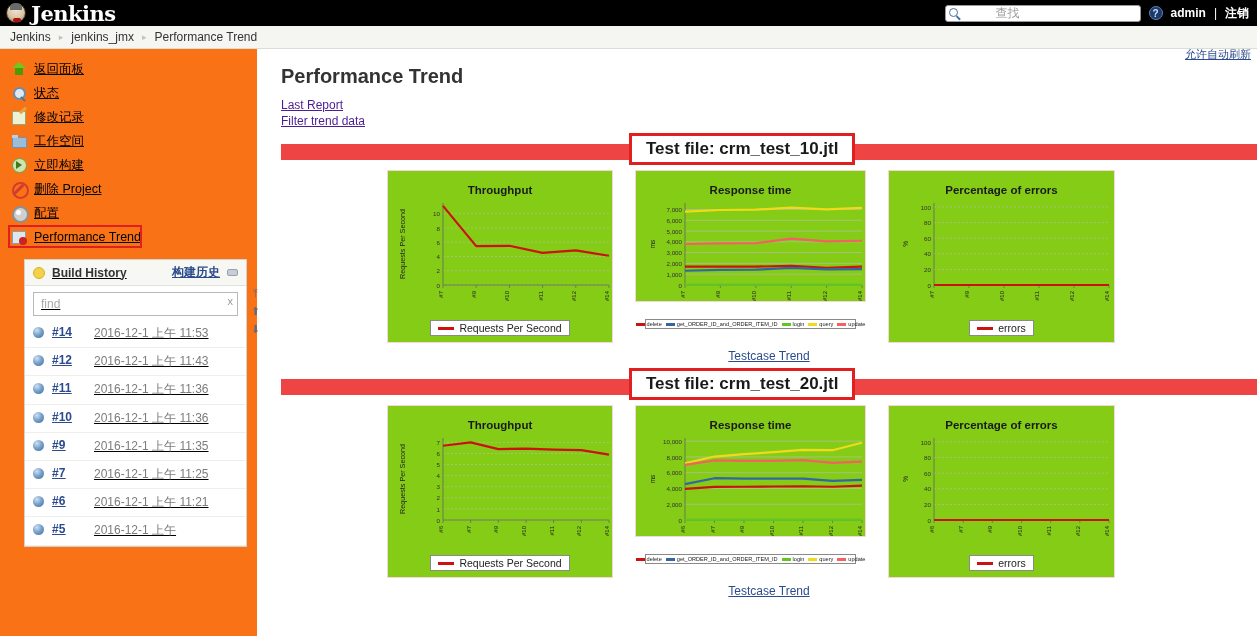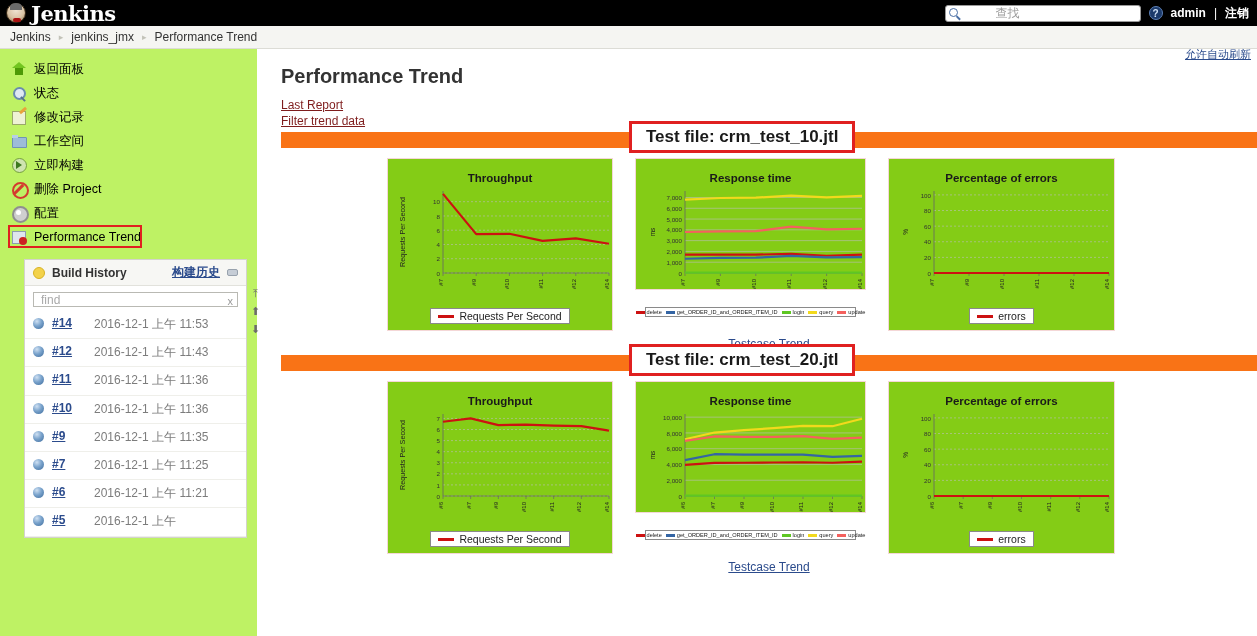--- a/index.html
+++ b/index.html
@@ -101,21 +101,21 @@
   }
   #autorefresh-link {
     position: absolute; right: 6px; bottom: -14px;
     color: #2b4b8c; font-size: 11px; text-decoration: underline;
   }
 
   
   #layout { display: flex; height: 587px; }
 
   
-  #sidebar { width: 257px; flex: none; padding-top: 8px; background: #bef264; }
+  #sidebar { width: 257px; flex: none; padding-top: 8px; background: #f97316; text-decoration: underline; }
   .side-item {
     display: flex; align-items: center; gap: 7px;
     height: 24px; padding-left: 11px;
     font-size: 12.5px; color: #000;
     text-decoration: none;
     position: relative;
   }
   .side-item .slabel { color: #000; }
   .ico { width: 16px; height: 16px; flex: none; position: relative; }
 
@@ -214,21 +214,21 @@
   #bh-cn-link {
     margin-left: auto; color: #2b4b8c; font-size: 12px;
     font-weight: bold; text-decoration: underline;
   }
   .ico-minus {
     width: 11px; height: 7px; background: #c6cdd6;
     border: 1px solid #98a2ad; border-radius: 2px; flex: none;
   }
   #bh-find-row { padding: 6px 8px 4px 8px; }
   #bh-find-wrap {
-    position: relative; height: 15px;
+    position: relative; height: 24px;
     border: 1px solid #b9b9b3; background: #fff;
     display: flex; align-items: center; padding: 0 16px 0 5px;
   }
   #bh-find {
     border: 0; outline: 0; width: 100%; height: 14px;
     font-size: 12px; color: #333; background: transparent;
     font-family: "Liberation Sans", sans-serif;
   }
   #bh-find::placeholder { color: #a9a9a9; }
   #bh-find-clear {
@@ -261,28 +261,28 @@
   
   #main {
     flex: 1; padding: 16px 0 0 24px; position: relative;
     overflow: hidden;
   }
   #page-title {
     font-size: 20px; font-weight: bold; color: #333;
     margin: 0 0 10px 0;
   }
   .toplink {
-    display: block; color: #7f1d1d; font-size: 12px;
+    display: block; color: #4c1d95; font-size: 12px;
     text-decoration: underline; margin-bottom: 2px;
   }
 
   .section-band {
-    margin-top: 4px;
+    margin-top: 16px;
     height: 16px;
-    background: #f97316;
+    background: #ef4444;
     position: relative;
   }
   .testfile-box {
     position: absolute; left: 348px; top: -11px;
     border: 3px solid #e02020;
     background: #fff;
     padding: 3px 14px;
   }
   .testfile-text {
     font-size: 17px; font-weight: bold; color: #1a1a1a;

